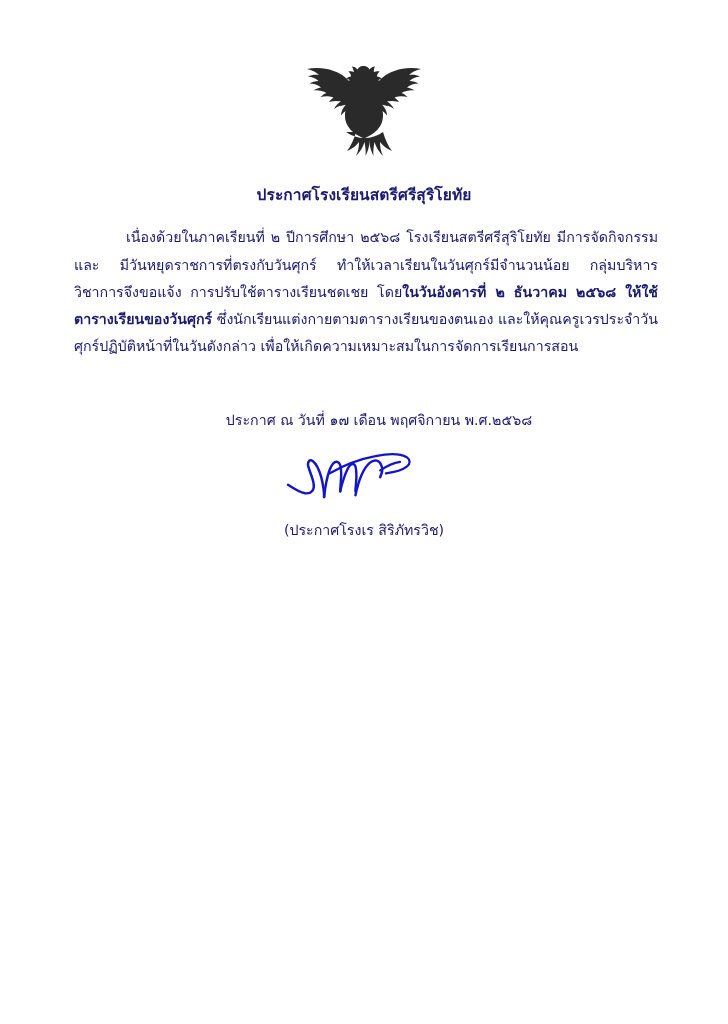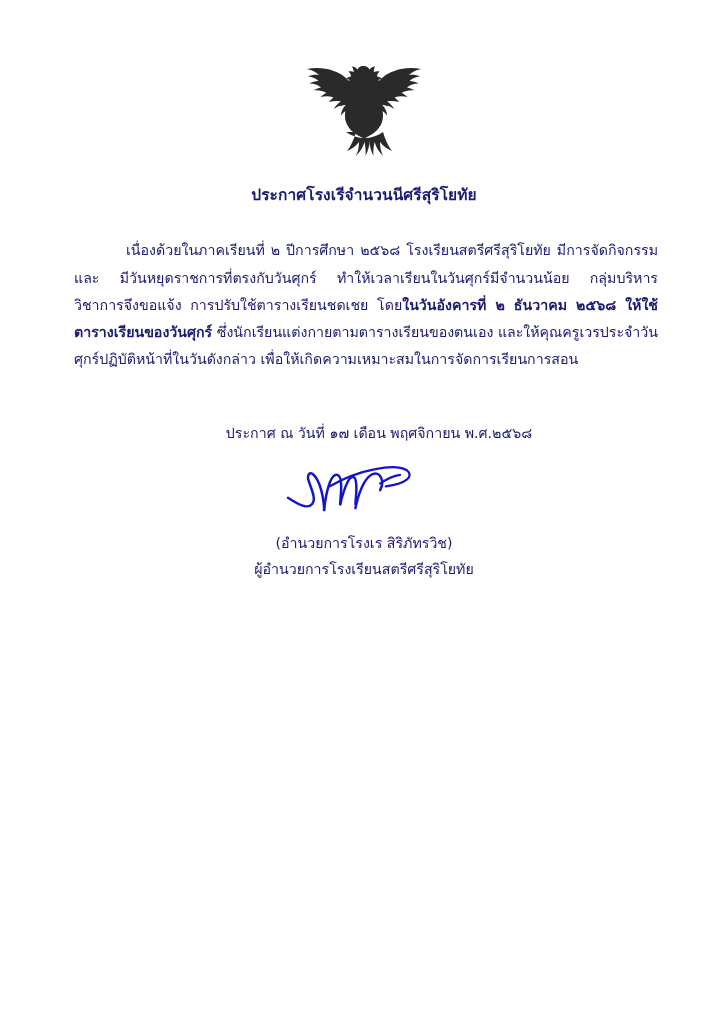--- a/index.html
+++ b/index.html
@@ -44,21 +44,21 @@
     letter-spacing: 0.1px;
   }
   .doc-subtitle {
     font-size: 15.5px;
     font-weight: bold;
     line-height: 1.5;
     margin-top: 7px;
     letter-spacing: 0.1px;
   }
   .body-block {
-    margin-top: 30px;
+    margin-top: 17px;
     padding: 0 14px 0 18px;
     font-size: 14.2px;
     line-height: 1.92;
     text-align: justify;
   }
   .body-block p {
     margin: 0;
     text-indent: 0;
   }
   .indent {
@@ -115,21 +115,21 @@
 
         <path d="M100 92c-12 2-24 10-30 22 8-6 16-9 24-9-6 6-10 14-10 22 6-8 13-13 21-15z"></path>
         <path d="M160 92c12 2 24 10 30 22-8-6-16-9-24-9 6 6 10 14 10 22-6-8-13-13-21-15z"></path>
 
         <path d="M114 160c-4 14-10 28-18 38 10-4 18-10 24-18 0 10-2 20-6 28 8-8 14-18 17-28 2 10 3 20 2 28 5-10 8-20 8-30 0 10 3 20 8 30-1-8 0-18 2-28 3 10 9 20 17 28-4-8-6-18-6-28 6 8 14 14 24 18-8-10-14-24-18-38-12 8-24 12-37 12-13 0-25-4-37-12z"></path>
       </g>
     </svg>
   </div>
 
   <div class="title-block">
-    <div class="doc-title">ประกาศโรงเรีจำนวนนีศรีสุริโยทัย</div>
+    <div class="doc-title">ประกาศโรงเรียนสตรีศรีสุริโยทัย</div>
   </div>
 
   <div class="body-block">
     <p>
       <span class="indent"></span><span>เนื่องด้วยในภาคเรียนที่ ๒ ปีการศึกษา ๒๕๖๘ โรงเรียนสตรีศรีสุริโยทัย มีการจัดกิจกรรมและ</span>
       <span>มีวันหยุดราชการที่ตรงกับวันศุกร์ ทำให้เวลาเรียนในวันศุกร์มีจำนวนน้อย กลุ่มบริหารวิชาการจึงขอแจ้ง</span>
       <span>การปรับใช้ตารางเรียนชดเชย โดย</span><span class="bold">ในวันอังคารที่ ๒ ธันวาคม ๒๕๖๘ ให้ใช้ตารางเรียนของวันศุกร์</span>
       <span>ซึ่งนักเรียนแต่งกายตามตารางเรียนของตนเอง และให้คุณครูเวรประจำวันศุกร์ปฏิบัติหน้าที่ในวันดังกล่าว</span>
       <span>เพื่อให้เกิดความเหมาะสมในการจัดการเรียนการสอน</span>
     </p>
@@ -144,17 +144,16 @@
         <path d="M54 59c1-10 3-21 6-29 2-5 5-9 8-8 3 1 4 6 4 12 0 7-1 14-1 19" stroke-width="2.6"></path>
         <path d="M71 53c2-9 5-18 8-24 2-4 5-6 7-4 2 2 2 7 2 12 0 6-1 12-1 16" stroke-width="2.6"></path>
         <path d="M87 57c3-14 8-28 15-34 5-4 10-3 12 2 2 4 1 9-1 13" stroke-width="2.6"></path>
         <path d="M60 34c14-8 32-15 48-18 14-3 26-3 33 1 4 3 4 7 0 10-5 4-14 6-22 7" stroke-width="2.4"></path>
         <path d="M113 31c6-4 14-8 21-9" stroke-width="2.2"></path>
       </g>
     </svg>
   </div>
 
   <div class="signer-block">
-    <div class="signer-name">(อำนวยการโรงเร สิริภัทรวิช)</div>
-    <div class="signer-position">ผู้อำนวยการโรงเรียนสตรีศรีสุริโยทัย</div>
+    <div class="signer-name">(ประกาศโรงเร สิริภัทรวิช)</div>
   </div>
 
 </div>
 
 </body></html>

